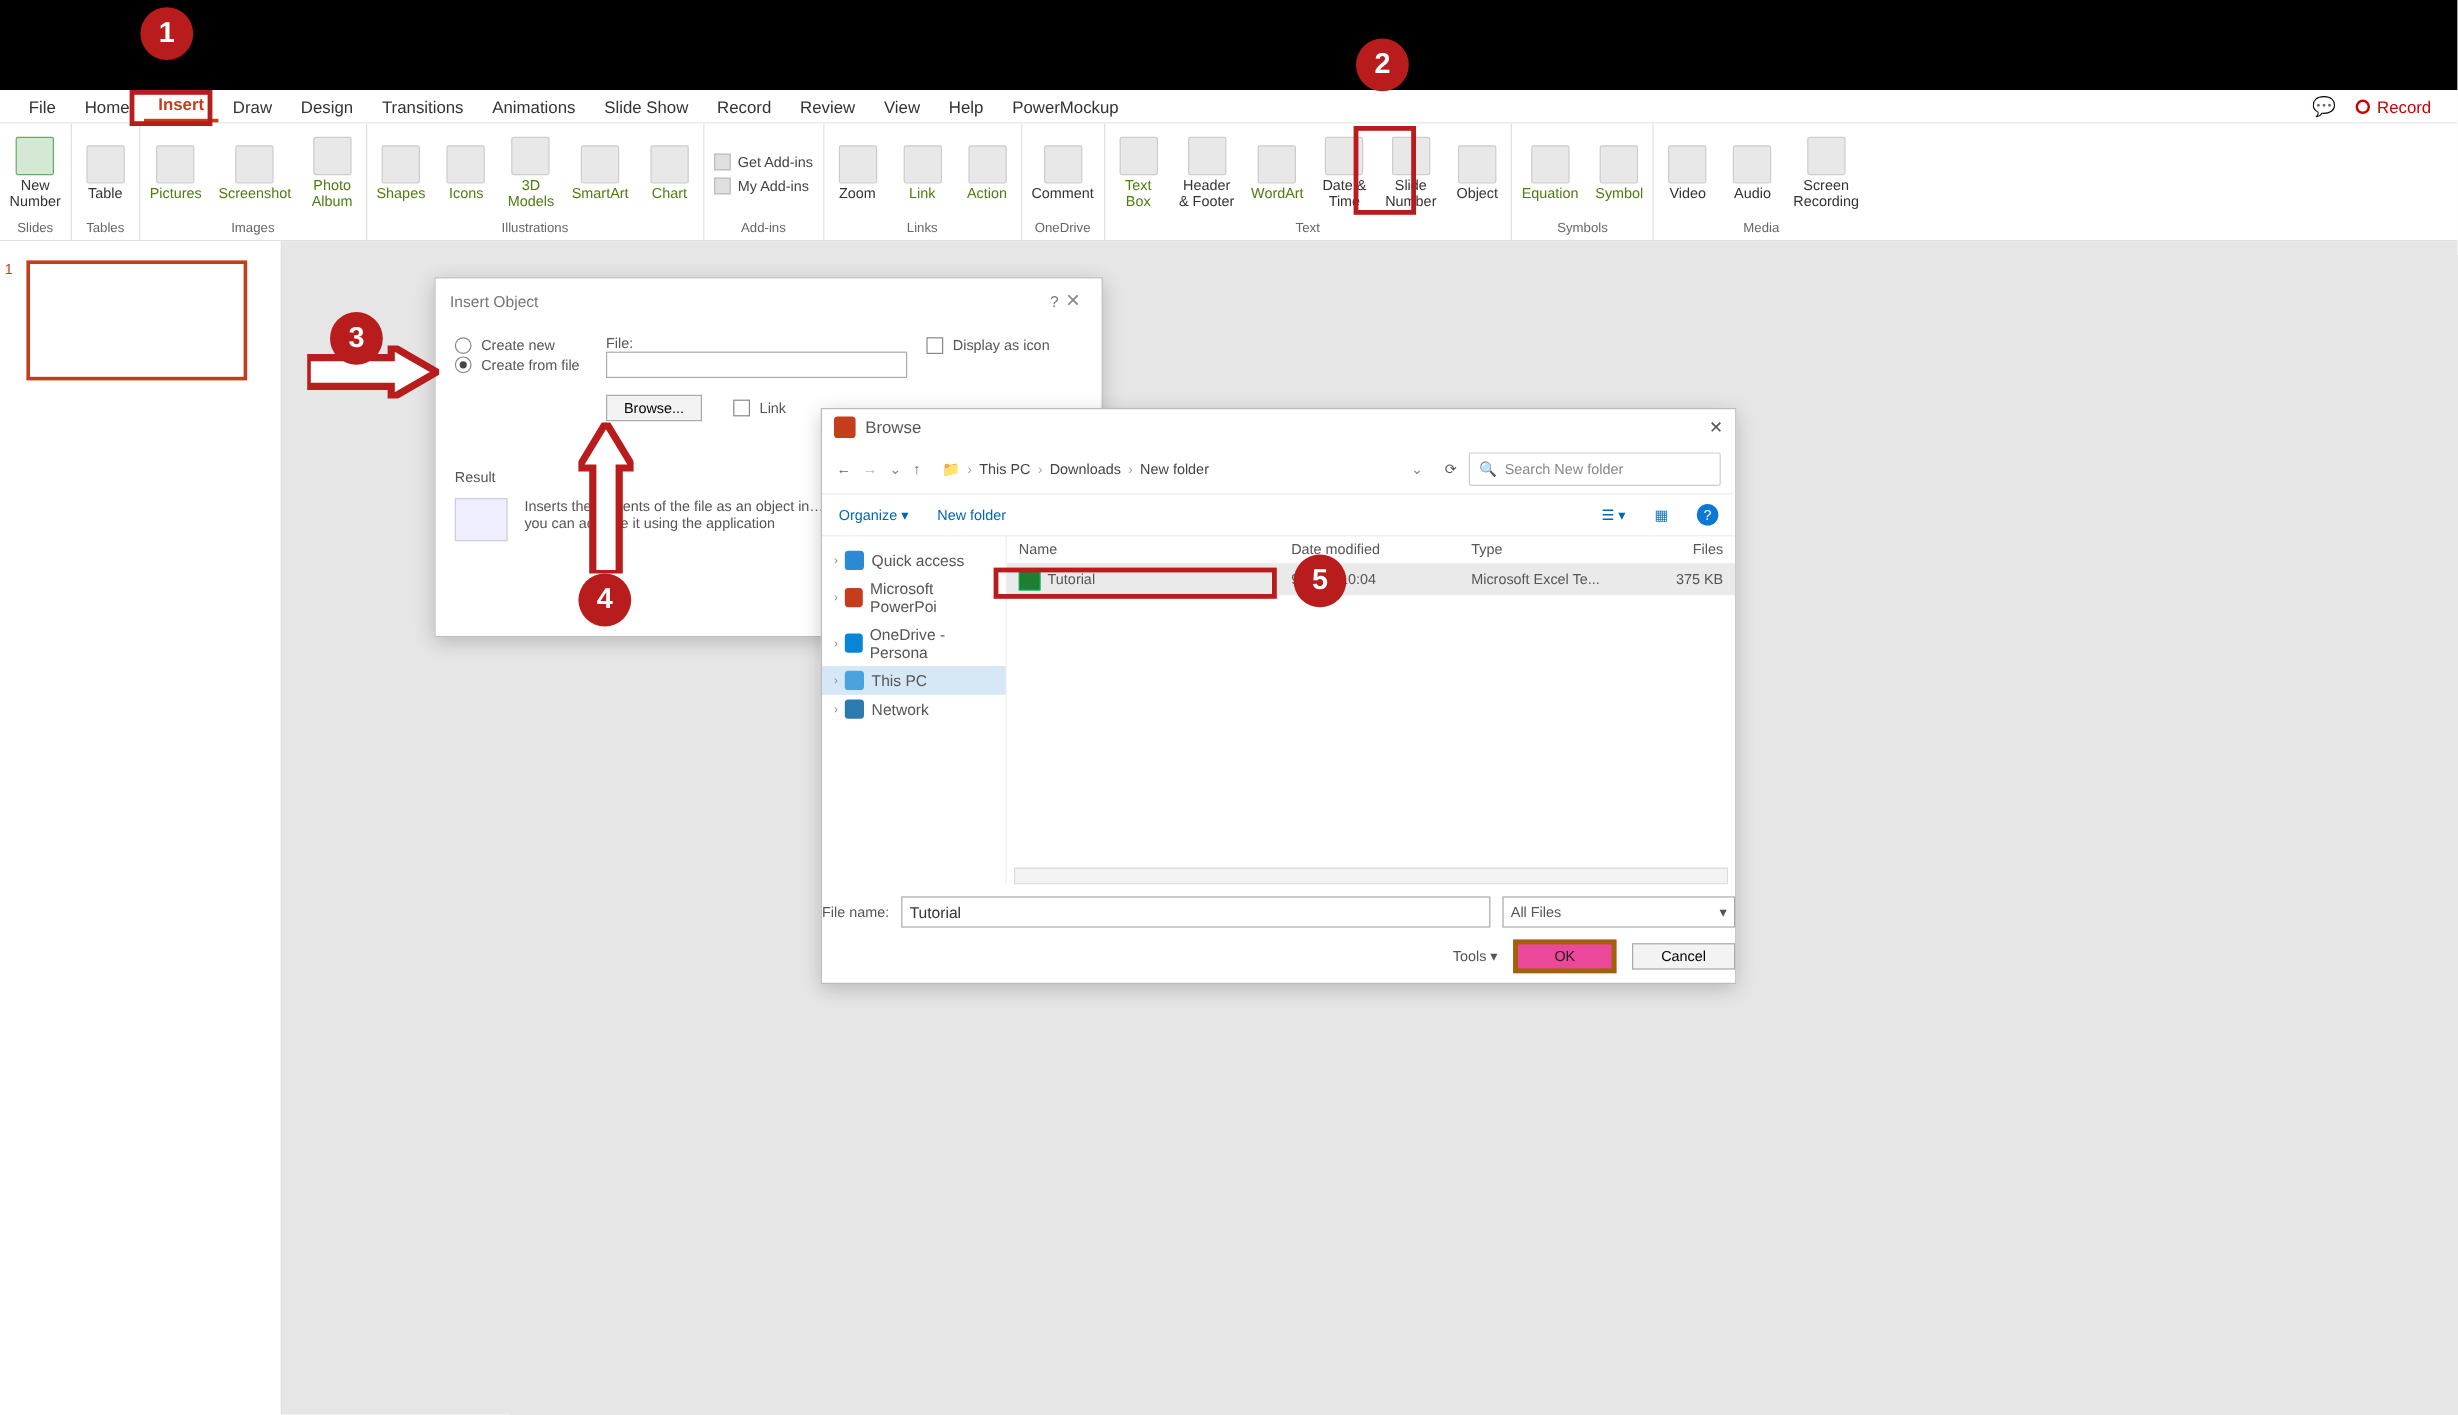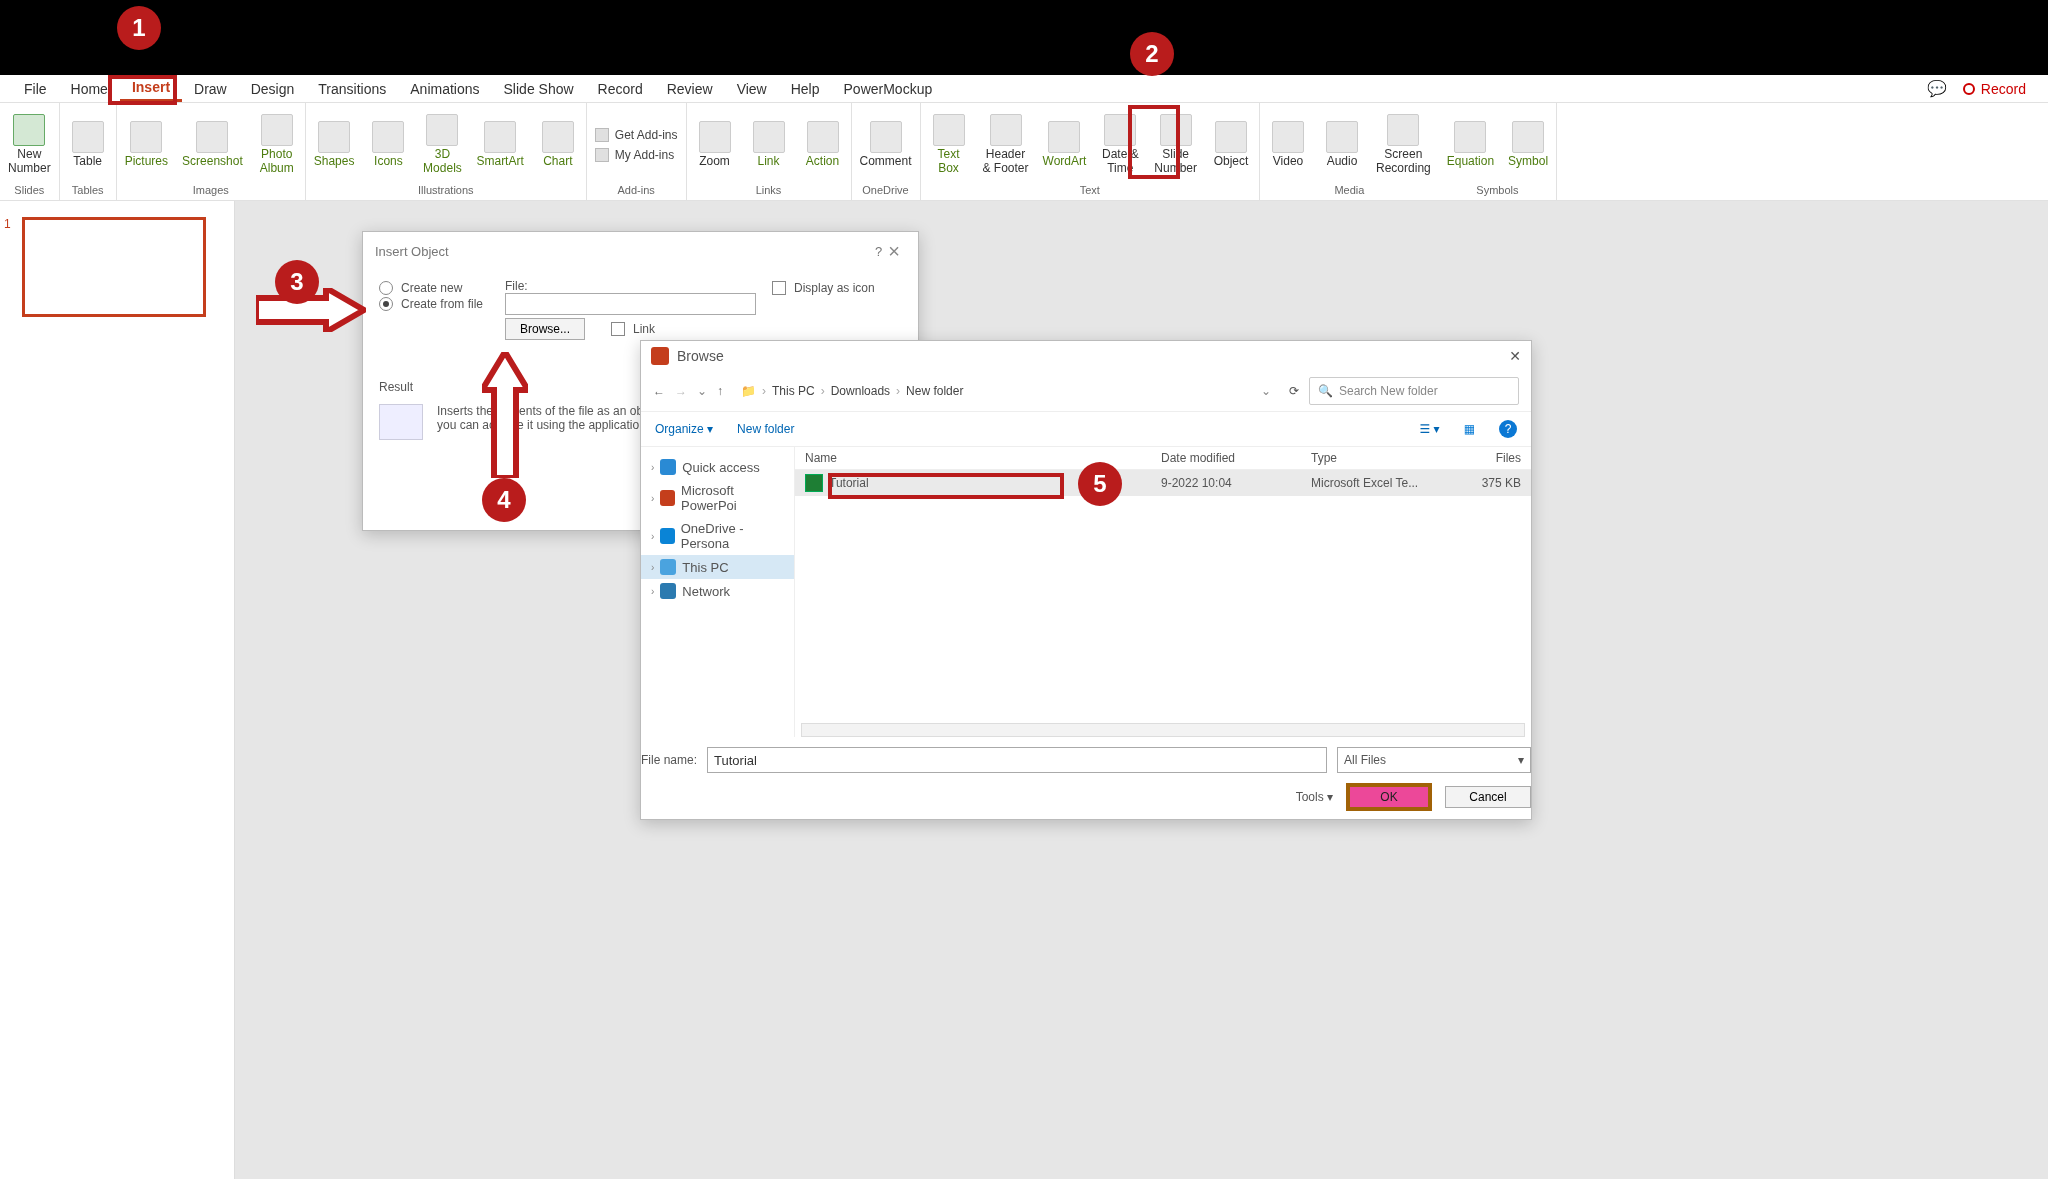--- a/index.html
+++ b/index.html
@@ -37,21 +37,21 @@
 .radio{width:14px;height:14px;border:1px solid #888;border-radius:50%;position:relative}
 .radio.on::after{content:'';position:absolute;inset:3px;background:#444;border-radius:50%}
 .checkbox{width:14px;height:14px;border:1px solid #888}
 .field{flex:1;height:22px;border:1px solid #aaa;background:#fff}
 .btn{padding:3px 14px;border:1px solid #aaa;background:#f3f3f3;font-size:12px}
 .btn.primary{border:4px solid #a16207;background:#ec4899;color:#222}
 .result-box{margin-top:28px;padding:10px 0}
 .result-img{width:44px;height:36px;background:#eef;border:1px solid #ccd;display:inline-block}
 .file-label{font-size:12px}
 
-.dlg-browse{left:640px;top:340px;width:892px;height:480px;z-index:10}
+.dlg-browse{left:684px;top:340px;width:763px;height:480px;z-index:10}
 .br-title{display:flex;align-items:center;padding:6px 10px;font-size:14px}
 .br-title .pp{width:18px;height:18px;background:#c43e1c;border-radius:3px;margin-right:8px}
 .br-title .sp{flex:1}
 .br-bar{display:flex;align-items:center;gap:10px;padding:6px 12px;border-bottom:1px solid #eee}
 .crumb{color:#444}
 .crumb-sep{color:#aaa}
 .path-box{flex:1;display:flex;align-items:center;gap:6px;padding:2px 8px}
 .search-box{width:210px;height:28px;border:1px solid #ccc;display:flex;align-items:center;padding:0 8px;color:#888;border-radius:2px}
 .br-tools{display:flex;align-items:center;gap:24px;padding:8px 14px;border-bottom:1px solid #eee;color:#0066b4}
 .br-body{display:flex;height:290px}
@@ -251,50 +251,50 @@
             <span style="white-space:pre">Slide
 Number</span>
           </div>
         <div class="item dark">
             <div class="item-icon"></div>
             <span>Object</span>
           </div>
       </div>
       <div class="group-label">Text</div>
     </div>
+    <div class="group">
+      <div class="group-items">
+        <div class="item">
+            <div class="item-icon"></div>
+            <span>Equation</span>
+          </div>
+        <div class="item">
+            <div class="item-icon"></div>
+            <span>Symbol</span>
+          </div>
+      </div>
+      <div class="group-label">Symbols</div>
+    </div>
     <div class="group" style="border-right:none">
       <div class="group-items">
         <div class="item dark">
             <div class="item-icon"></div>
             <span>Video</span>
           </div>
         <div class="item dark">
             <div class="item-icon"></div>
             <span>Audio</span>
           </div>
         <div class="item dark">
             <div class="item-icon"></div>
             <span style="white-space:pre">Screen
 Recording</span>
           </div>
       </div>
       <div class="group-label">Media</div>
-    </div>
-    <div class="group">
-      <div class="group-items">
-        <div class="item">
-            <div class="item-icon"></div>
-            <span>Equation</span>
-          </div>
-        <div class="item">
-            <div class="item-icon"></div>
-            <span>Symbol</span>
-          </div>
-      </div>
-      <div class="group-label">Symbols</div>
     </div>
   </div>
 
   <div class="editor">
     <div class="thumb-pane">
       <div class="thumb">
         <span class="thumb-num">1</span>
         <div class="thumb-box"></div>
       </div>
     </div>
@@ -316,21 +316,21 @@
               <span>Create new</span>
             </div>
           <div class="row">
               <span class="radio on"></span>
               <span>Create from file</span>
             </div>
         </div>
         <div style="flex:1">
           <div class="file-label">File:</div>
           <input class="field" style="width: 100%;">
-          <div class="row" style="margin-top:3px">
+          <div class="row" style="margin-top:14px">
             <button class="btn">Browse...</button>
             <span style="width:10px"></span>
             <span class="checkbox"></span>
             <span>Link</span>
           </div>
         </div>
         <div style="width:130px">
           <div class="row">
               <span class="checkbox"></span>
               <span>Display as icon</span>

